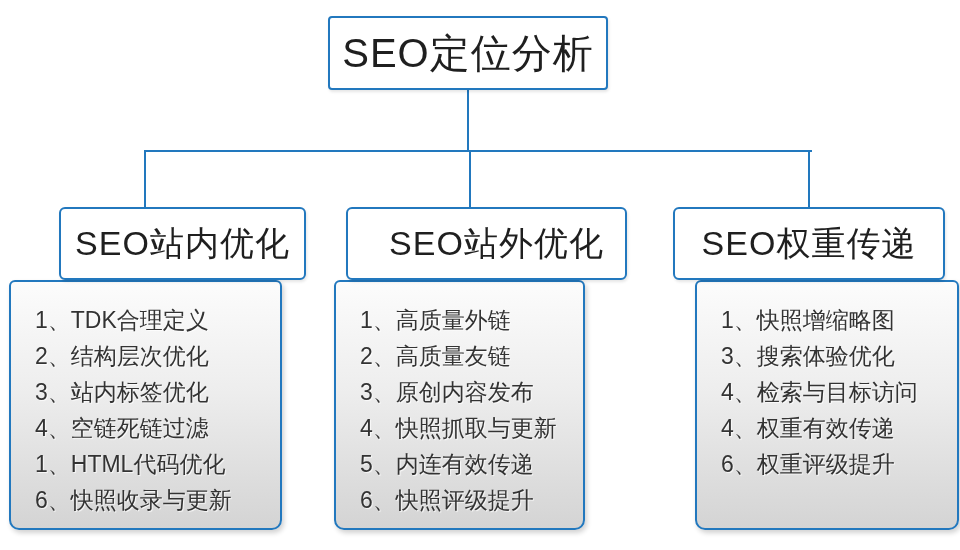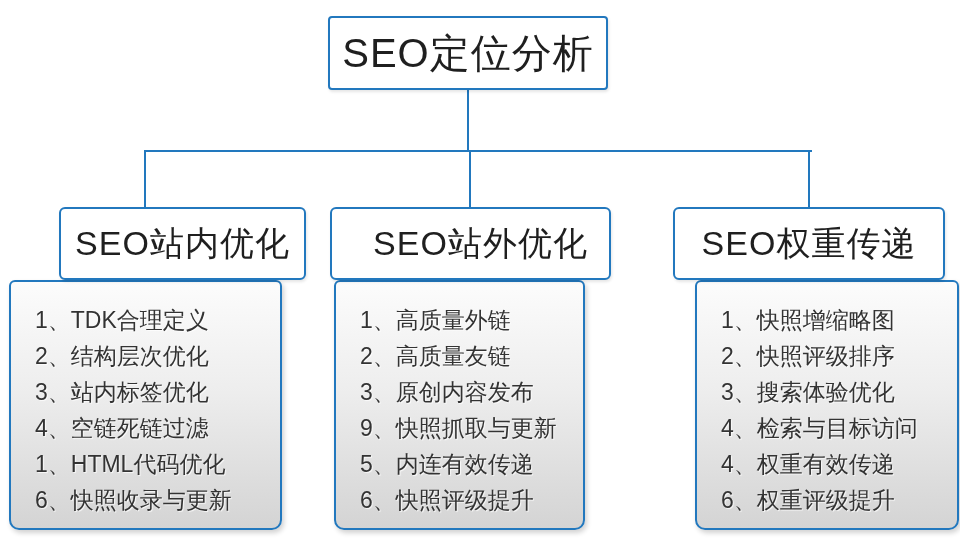--- a/index.html
+++ b/index.html
@@ -56,37 +56,36 @@
   </div>
   <div class="panel" style="left:9px;width:273px;">
     <div class="panel-item">1、TDK合理定义</div>
     <div class="panel-item">2、结构层次优化</div>
     <div class="panel-item">3、站内标签优化</div>
     <div class="panel-item">4、空链死链过滤</div>
     <div class="panel-item">1、HTML代码优化</div>
     <div class="panel-item">6、快照收录与更新</div>
   </div>
 
-  <div class="node col-header" style="left:330px;width:281px;padding-left:20px;">
+  <div class="node col-header" style="left:346px;width:281px;padding-left:20px;">
     <span>SEO站外优化</span>
   </div>
   <div class="panel" style="left:334px;width:251px;">
     <div class="panel-item">1、高质量外链</div>
     <div class="panel-item">2、高质量友链</div>
     <div class="panel-item">3、原创内容发布</div>
-    <div class="panel-item">9、快照抓取与更新</div>
+    <div class="panel-item">4、快照抓取与更新</div>
     <div class="panel-item">5、内连有效传递</div>
     <div class="panel-item">6、快照评级提升</div>
   </div>
 
   <div class="node col-header" style="left:673px;width:272px;">
     <span>SEO权重传递</span>
   </div>
   <div class="panel" style="left:695px;width:264px;">
     <div class="panel-item">1、快照增缩略图</div>
-    <div class="panel-item">2、快照评级排序</div>
     <div class="panel-item">3、搜索体验优化</div>
     <div class="panel-item">4、检索与目标访问</div>
     <div class="panel-item">4、权重有效传递</div>
     <div class="panel-item">6、权重评级提升</div>
   </div>
 
 </div>
 
 </body></html>

